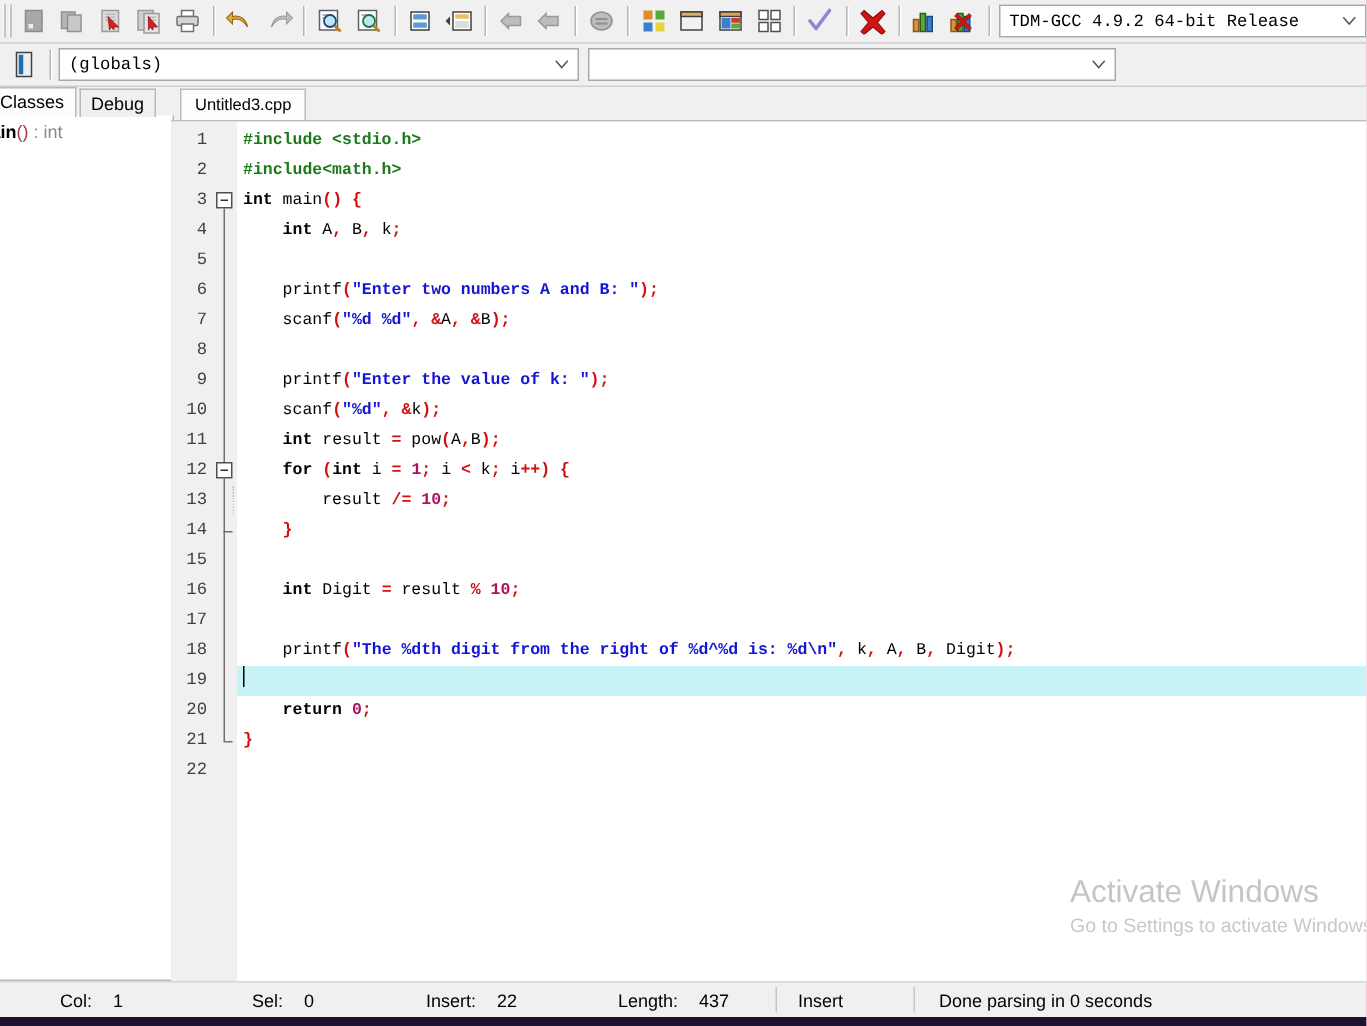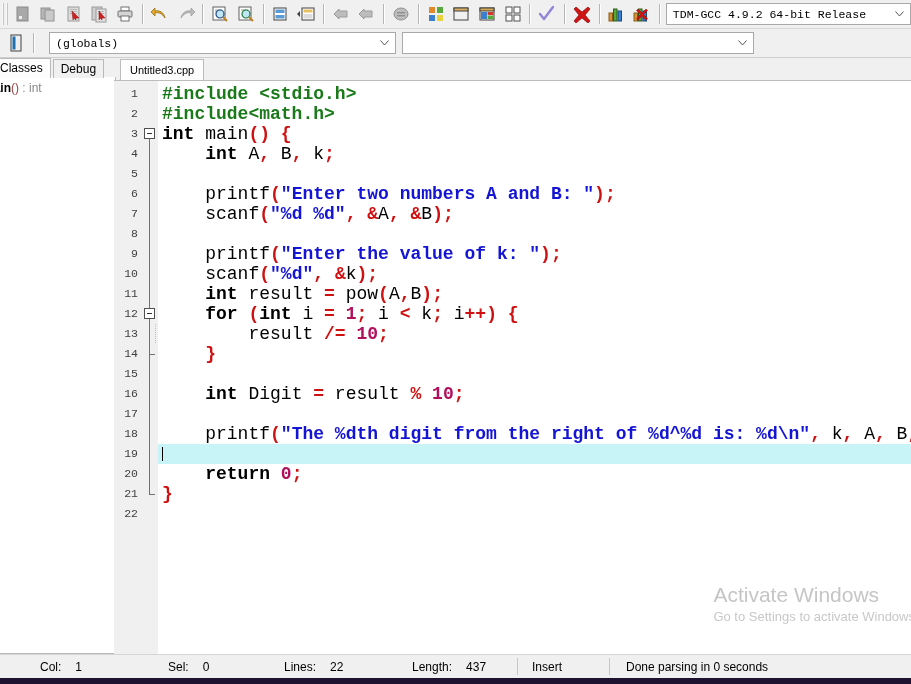--- a/index.html
+++ b/index.html
@@ -69,21 +69,21 @@
   }
   .gutter{
     width:28px;flex:none;background:#f0f0f0;text-align:right;
     font-family:"Liberation Mono", monospace;font-size:11.5px;color:#404040;
     padding-top:3px;
   }
   .gutter .ln{height:20px;line-height:20px;padding-right:4px;}
   .foldcol{width:16px;flex:none;background:#f0f0f0;position:relative;padding-top:3px;}
   .code{
     flex:1;position:relative;background:#fff;padding-top:3px;overflow:hidden;
-    font-family:"Liberation Mono", monospace;font-size:18px;
+    font-family:"Liberation Mono", monospace;font-size:11px;
   }
   .code .row{height:20px;line-height:20px;white-space:pre;padding-left:4px;}
   .code .row.cur{background:#c9f4f7;}
   .kw{color:#000;font-weight:bold;}
   .pp{color:#1a7a1a;font-weight:bold;}
   .str{color:#1414d4;font-weight:bold;}
   .pun{color:#d01010;font-weight:bold;}
   .num{color:#b0105c;font-weight:bold;}
   .id{color:#000;}
   .caret{display:inline-block;width:1px;height:14px;background:#000;vertical-align:-2px;}
@@ -328,21 +328,21 @@
   </div>
 
   <div class="toolbar-row2">
     <div class="tb-btn" style="margin-left:3px;">
       <svg width="18" height="18" viewBox="0 0 18 18">
           <rect x="4" y="1" width="10" height="16" fill="#efefef" stroke="#404040"></rect>
           <rect x="5.5" y="2.5" width="3" height="13" fill="#1f6fb0"></rect>
         </svg>
     </div>
     <div class="tb-sep"></div>
-    <div class="combo" style="width:345px;margin-left:11px;">
+    <div class="combo" style="width:345px;margin-left:1px;">
       <span class="val">(globals)</span>
       <span class="arrow">
         <svg class="chev" viewBox="0 0 9 6">
             <path d="M0.5 0.5 L4.5 5 L8.5 0.5" fill="none" stroke="#555" stroke-width="1"></path>
           </svg>
       </span>
     </div>
     <div class="combo" style="width:350px;margin-left:6px;">
       <span class="val"></span>
       <span class="arrow">
@@ -447,21 +447,21 @@
   <div class="statusbar">
     <div class="sb-cell" style="width:110px;padding-left:40px;">
       <span class="sb-lbl">Col:</span>
       <span class="sb-val">1</span>
     </div>
     <div class="sb-cell" style="width:100px;padding-left:18px;">
       <span class="sb-lbl">Sel:</span>
       <span class="sb-val">0</span>
     </div>
     <div class="sb-cell" style="width:110px;padding-left:16px;">
-      <span class="sb-lbl">Lines:</span>
+      <span class="sb-lbl">Insert:</span>
       <span class="sb-val">22</span>
     </div>
     <div class="sb-cell" style="width:105px;padding-left:18px;">
       <span class="sb-lbl">Length:</span>
       <span class="sb-val">437</span>
     </div>
     <div class="sb-sep"></div>
     <div class="sb-cell" style="width:77px;padding-left:14px;">
       <span class="sb-lbl">Insert</span>
     </div>

